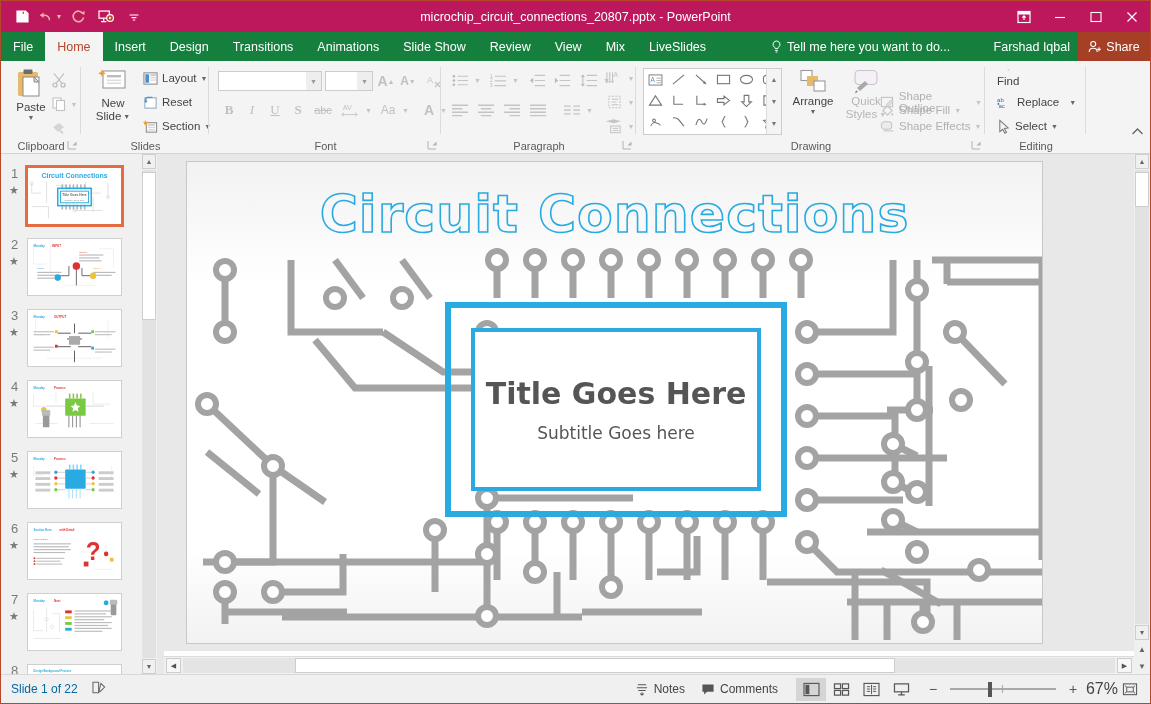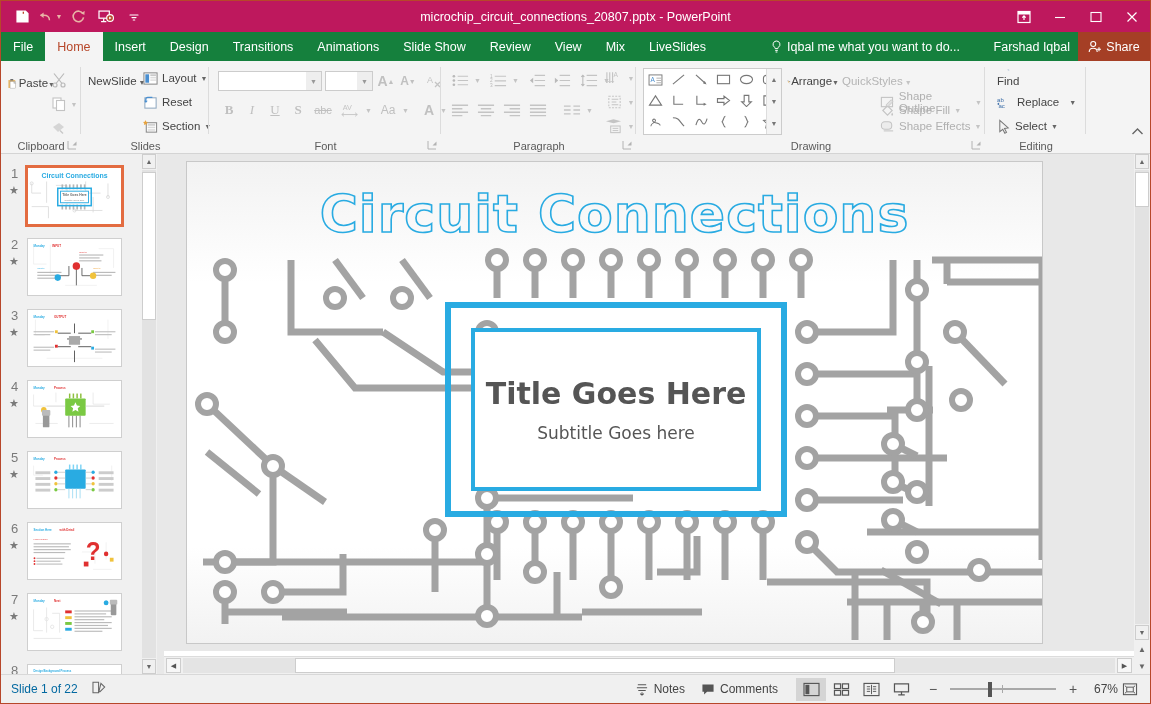--- a/index.html
+++ b/index.html
@@ -61,21 +61,21 @@
   }
   .rgroup { position:absolute; top:0; height:93px; }
   .rgroup .glabel {
     position:absolute; bottom:2px; left:0; width:100%; text-align:center;
     font-size:11px; color:#5a5a5a;
   }
   .rgroup .gsep { position:absolute; right:0; top:6px; bottom:20px; width:1px; background:#dcdcdc; }
   .dlg { position:absolute; bottom:3px; right:3px; width:11px; height:11px; cursor:pointer; opacity:.6; }
 
   .bigbtn {
-    position:absolute; display:flex; flex-direction:row; align-items:center;
+    position:absolute; display:flex; flex-direction:column; align-items:center;
     font-size:11.5px; color:#444; cursor:pointer; text-align:center; line-height:1.15;
   }
   .smallbtn {
     position:absolute; display:flex; align-items:center; gap:4px;
     font-size:11.5px; color:#444; cursor:pointer; padding:1px 3px; height:20px;
   }
   .smallbtn.dis { color:#b0b0b0; }
   .iconbtn {
     position:absolute; display:flex; align-items:center; justify-content:center;
     cursor:pointer; color:#585858;
@@ -169,21 +169,21 @@
   }
   .sb-left { position:absolute; left:10px; display:flex; align-items:center; gap:14px; font-size:12px; color:#0369a1; }
   .sb-right { position:absolute; right:8px; display:flex; align-items:center; gap:0px; }
   .sb-btn { display:flex; align-items:center; gap:5px; font-size:12px; color:#444; padding:3px 8px; cursor:pointer; }
   .view-btn { width:30px; height:23px; display:flex; align-items:center; justify-content:center; cursor:pointer; color:#555; }
   .view-btn.active { background:#d5d5d5; }
   .zoomslider { position:relative; width:106px; height:18px; display:flex; align-items:center; margin:0 8px; cursor:pointer; }
   .zoomslider .line { position:absolute; left:0; right:0; height:2px; background:#a8a8a8; }
   .zoomslider .mid { position:absolute; left:52px; width:1px; height:8px; background:#a8a8a8; }
   .zoomslider .knob { position:absolute; left:38px; width:4px; height:15px; background:#555; }
-  .zoomval { font-size:12px; color:#444; width:36px; text-align:right; }
+  .zoomval { font-size:16px; color:#444; width:36px; text-align:right; }
   .zoomfit { width:24px; height:22px; display:flex; align-items:center; justify-content:center; cursor:pointer; color:#555; }
   .zbtn { width:18px; display:flex; align-items:center; justify-content:center; font-size:14px; color:#555; cursor:pointer; }
 </style>
 </head>
 <body>
 
 <div id="app">
 
   <div class="titlebar">
     <div class="qat">
@@ -259,21 +259,21 @@
       <div class="tab">Review</div>
       <div class="tab">View</div>
       <div class="tab">Mix</div>
       <div class="tab">LiveSlides</div>
     </div>
     <div class="tellme">
       <svg width="11" height="14" viewBox="0 0 11 14">
           <path d="M5.5 1a3.4 3.4 0 0 1 2.1 6.1c-.5.4-.8.9-.8 1.5H4.2c0-.6-.3-1.1-.8-1.5A3.4 3.4 0 0 1 5.5 1z" fill="none" stroke="#fff" stroke-width="1"></path>
           <path d="M4.2 10.4h2.6M4.6 12h1.8" stroke="#fff" stroke-width="1"></path>
         </svg>
-      <span>Iqbal me what you want to do...</span>
+      <span>Tell me here you want to do...</span>
     </div>
     <div class="user">
       <span>Farshad Iqbal</span>
     </div>
     <div class="share">
       <svg width="14" height="14" viewBox="0 0 14 14">
           <circle cx="5.2" cy="4" r="2.5" fill="none" stroke="#fff" stroke-width="1.1"></circle>
           <path d="M1.2 12c0-2.3 1.8-3.8 4-3.8s4 1.5 4 3.8" fill="none" stroke="#fff" stroke-width="1.1"></path>
           <path d="M11 7.2v4M9 9.2h4" stroke="#fff" stroke-width="1.1"></path>
         </svg>

